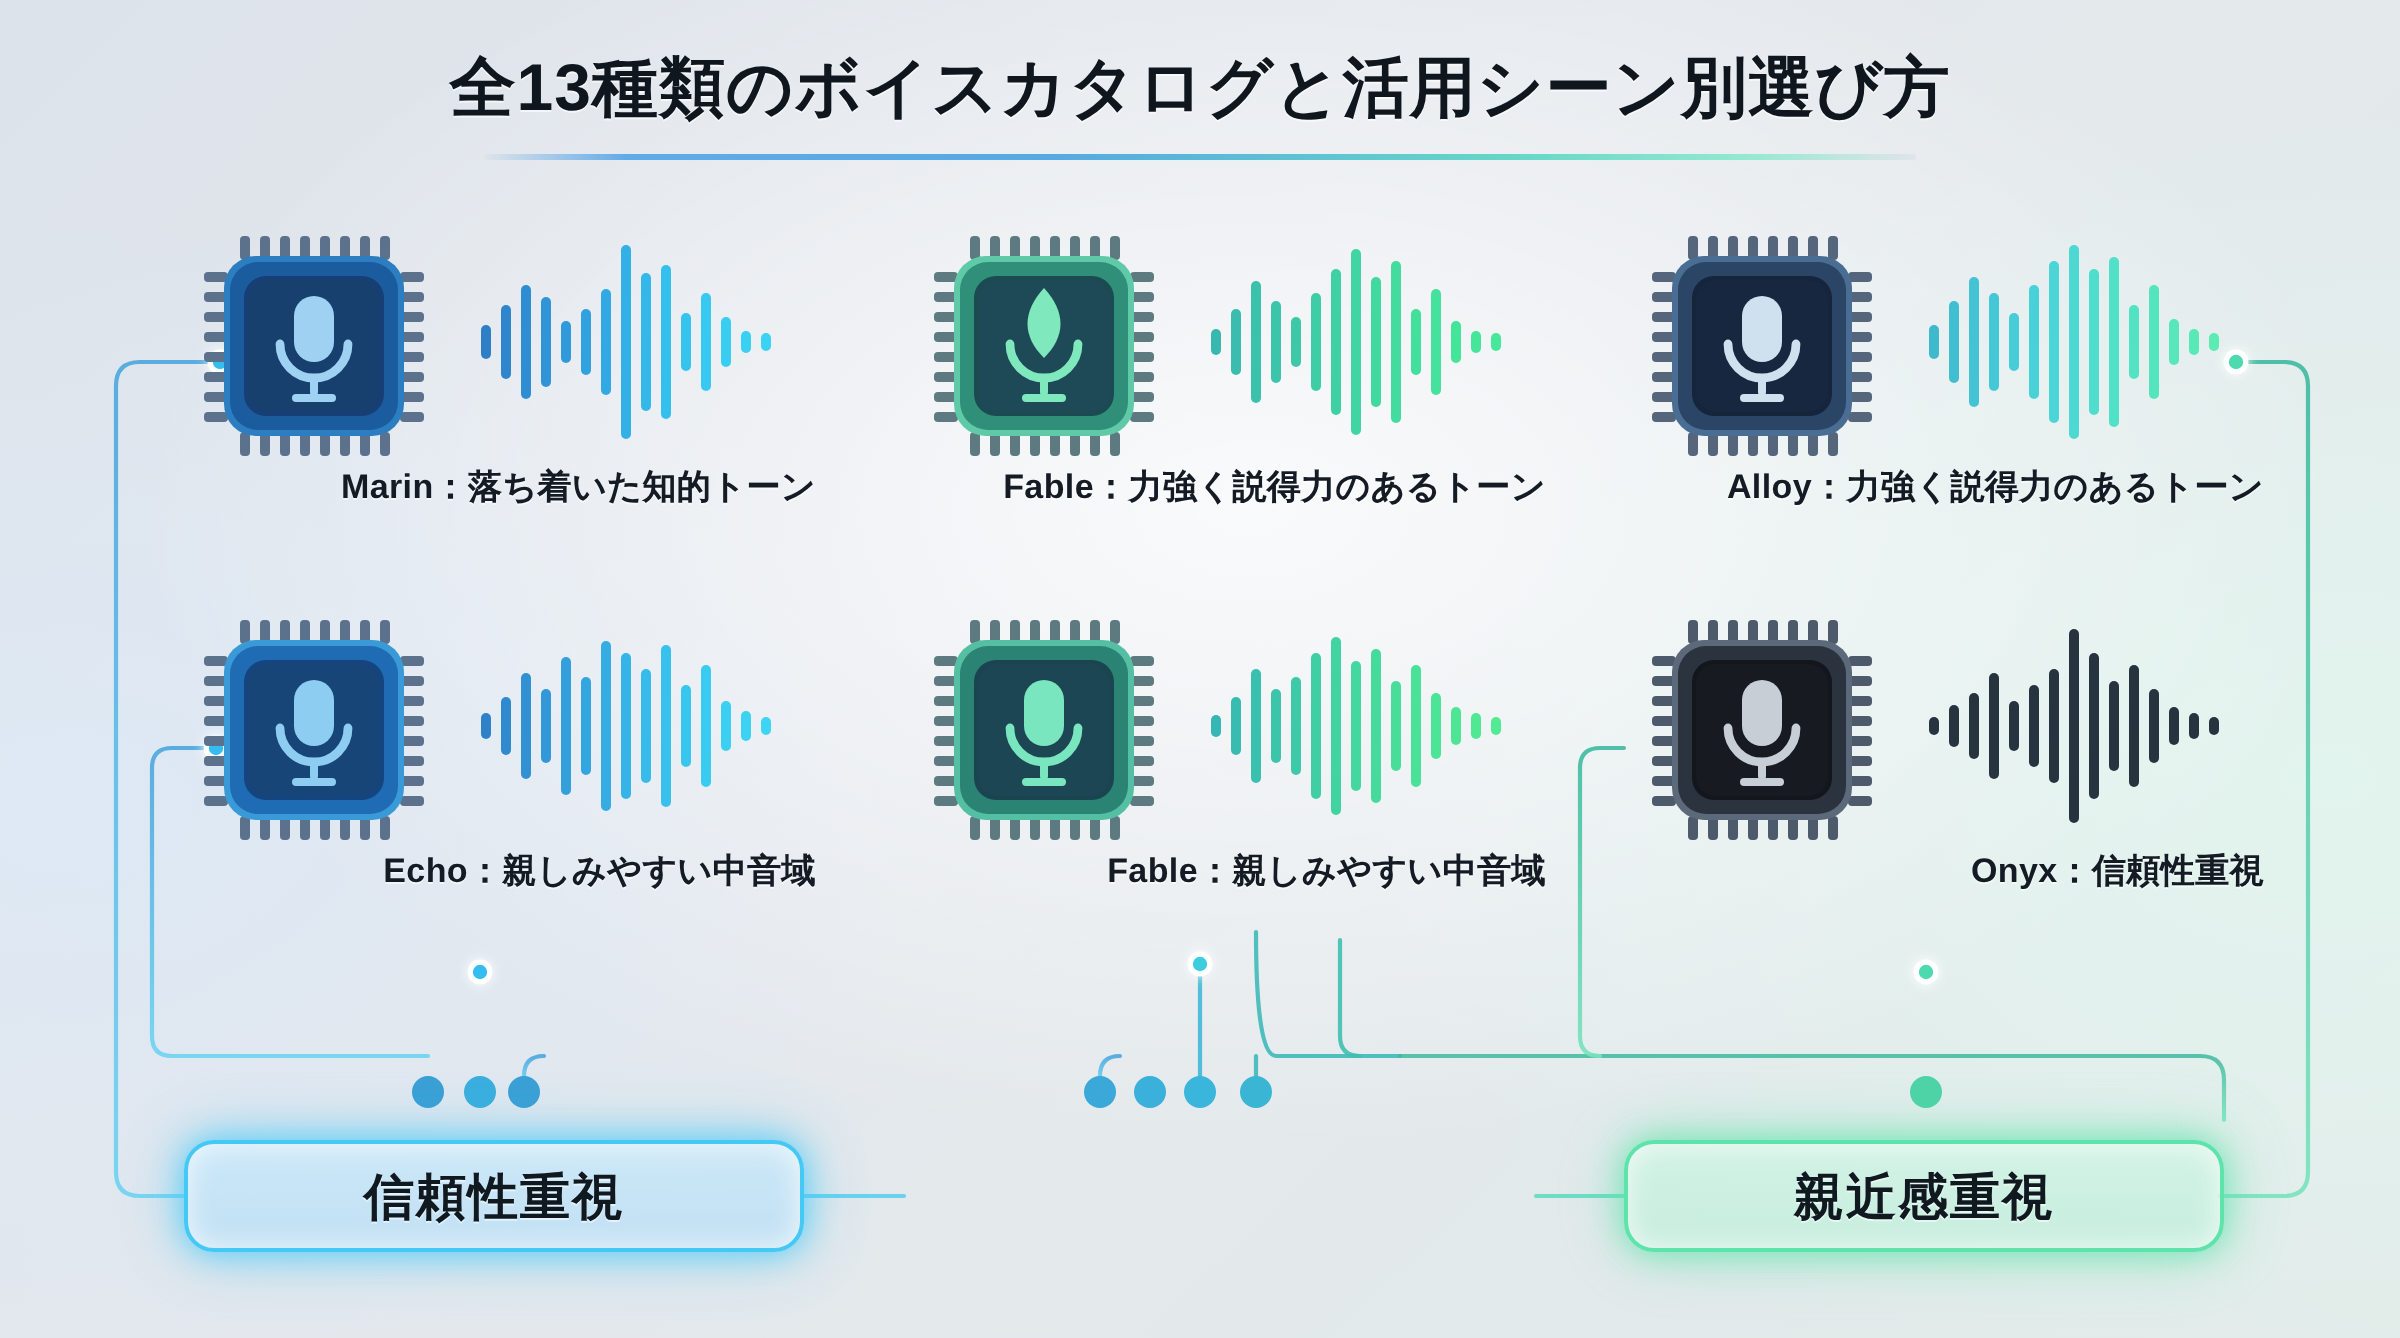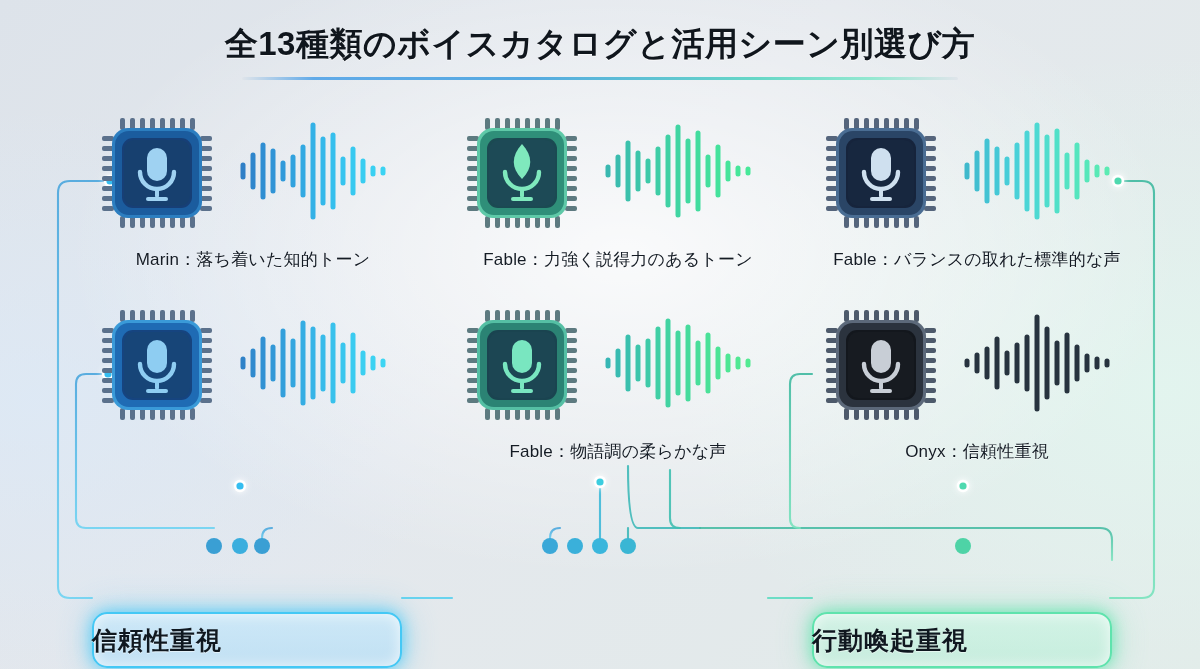--- a/index.html
+++ b/index.html
@@ -29,30 +29,30 @@
     background:linear-gradient(90deg,#dfe4ea 0%,#5aa7e8 10%,#4ea6e0 40%,#5fd6c4 72%,#8fe8cf 88%,#dfe4ea 100%);
     opacity:.95;
   }
 
   
   .cell{position:absolute;}
   .cell .row{display:flex;align-items:center;}
   .chip{position:relative;width:118px;height:118px;flex:0 0 auto;}
   .wave{flex:0 0 auto;margin-left:22px;}
   .cap{
-    margin-top:16px;text-align:center;font-size:17px;font-weight:normal;
+    text-align:right;font-size:17px;font-weight:bold;
     color:#141b24;letter-spacing:.2px;white-space:nowrap;
     text-shadow:0 1px 0 rgba(255,255,255,.55);
   }
 
   
   .cat{
     position:absolute;height:56px;border-radius:15px;
-    display:flex;align-items:center;
-    font-size:25px;font-weight:bold;color:#101820;letter-spacing:1px;margin-top:42px;
+    display:flex;align-items:center;justify-content:center;
+    font-size:25px;font-weight:bold;color:#101820;letter-spacing:1px;
   }
   .cat .inner{position:absolute;inset:0;border-radius:15px;}
   .cat span{position:relative;z-index:2;text-shadow:0 1px 0 rgba(255,255,255,.5);}
   .cat.blue .inner{
     border:2px solid #44c8f5;
     background:linear-gradient(180deg,rgba(196,232,251,.72),rgba(170,219,248,.60));
     box-shadow:0 0 16px rgba(70,200,246,.85),0 0 34px rgba(70,200,246,.45),
                inset 0 0 14px rgba(255,255,255,.75);
   }
   .cat.cyan .inner{
@@ -377,21 +377,21 @@
             <line x1="95" y1="12" x2="95" y2="92" stroke="#51e0c8"></line>
             <line x1="105" y1="36" x2="105" y2="68" stroke="#53e3c3"></line>
             <line x1="115" y1="26" x2="115" y2="78" stroke="#55e5be"></line>
             <line x1="125" y1="43" x2="125" y2="61" stroke="#57e7ba"></line>
             <line x1="135" y1="48" x2="135" y2="56" stroke="#59e9b6"></line>
             <line x1="145" y1="50" x2="145" y2="54" stroke="#5bebb3"></line>
           </g>
         </svg>
       </div>
     </div>
-    <div class="cap">Fable：バランスの取れた標準的な声</div>
+    <div class="cap">Alloy：力強く説得力のあるトーン</div>
   </div>
 
   <div class="cell" style="left:98px;top:306px;width:310px;">
     <div class="row">
       <div class="chip">
         <svg viewBox="0 0 118 118" width="118" height="118">
           <g fill="#5b718c">
             <rect x="22" y="4" width="5" height="12" rx="2"></rect>
               <rect x="32" y="4" width="5" height="12" rx="2"></rect>
             <rect x="42" y="4" width="5" height="12" rx="2"></rect>
@@ -452,20 +452,21 @@
             <line x1="95" y1="14" x2="95" y2="90" stroke="#38c1ec"></line>
             <line x1="105" y1="34" x2="105" y2="70" stroke="#39c6ee"></line>
             <line x1="115" y1="24" x2="115" y2="80" stroke="#3acbf0"></line>
             <line x1="125" y1="42" x2="125" y2="62" stroke="#3bcff1"></line>
             <line x1="135" y1="47" x2="135" y2="57" stroke="#3cd2f2"></line>
             <line x1="145" y1="50" x2="145" y2="54" stroke="#3dd5f3"></line>
           </g>
         </svg>
       </div>
     </div>
+    <div class="cap">Echo：親しみやすい中音域</div>
   </div>
 
   <div class="cell" style="left:463px;top:306px;width:310px;">
     <div class="row">
       <div class="chip">
         <svg viewBox="0 0 118 118" width="118" height="118">
           <g fill="#5d7a80">
             <rect x="22" y="4" width="5" height="12" rx="2"></rect>
               <rect x="32" y="4" width="5" height="12" rx="2"></rect>
             <rect x="42" y="4" width="5" height="12" rx="2"></rect>
@@ -527,21 +528,21 @@
             <line x1="95" y1="32" x2="95" y2="72" stroke="#48de9a"></line>
             <line x1="105" y1="24" x2="105" y2="80" stroke="#4ae198"></line>
             <line x1="115" y1="38" x2="115" y2="66" stroke="#4ce496"></line>
             <line x1="125" y1="45" x2="125" y2="59" stroke="#4ee694"></line>
             <line x1="135" y1="48" x2="135" y2="56" stroke="#50e893"></line>
             <line x1="145" y1="50" x2="145" y2="54" stroke="#52ea92"></line>
           </g>
         </svg>
       </div>
     </div>
-    <div class="cap">Fable：物語調の柔らかな声</div>
+    <div class="cap">Fable：親しみやすい中音域</div>
   </div>
 
   <div class="cell" style="left:822px;top:306px;width:310px;">
     <div class="row">
       <div class="chip">
         <svg viewBox="0 0 118 118" width="118" height="118">
           <g fill="#4d5a6b">
             <rect x="22" y="4" width="5" height="12" rx="2"></rect>
               <rect x="32" y="4" width="5" height="12" rx="2"></rect>
             <rect x="42" y="4" width="5" height="12" rx="2"></rect>
@@ -611,16 +612,16 @@
     </div>
     <div class="cap">Onyx：信頼性重視</div>
   </div>
 
   <div class="cat blue" style="left:92px;top:570px;width:310px;">
     <div class="inner"></div>
     <span>信頼性重視</span>
   </div>
   <div class="cat green" style="left:812px;top:570px;width:300px;">
     <div class="inner"></div>
-    <span>行動喚起重視</span>
+    <span>親近感重視</span>
   </div>
 
 </div>
 
 </body></html>

